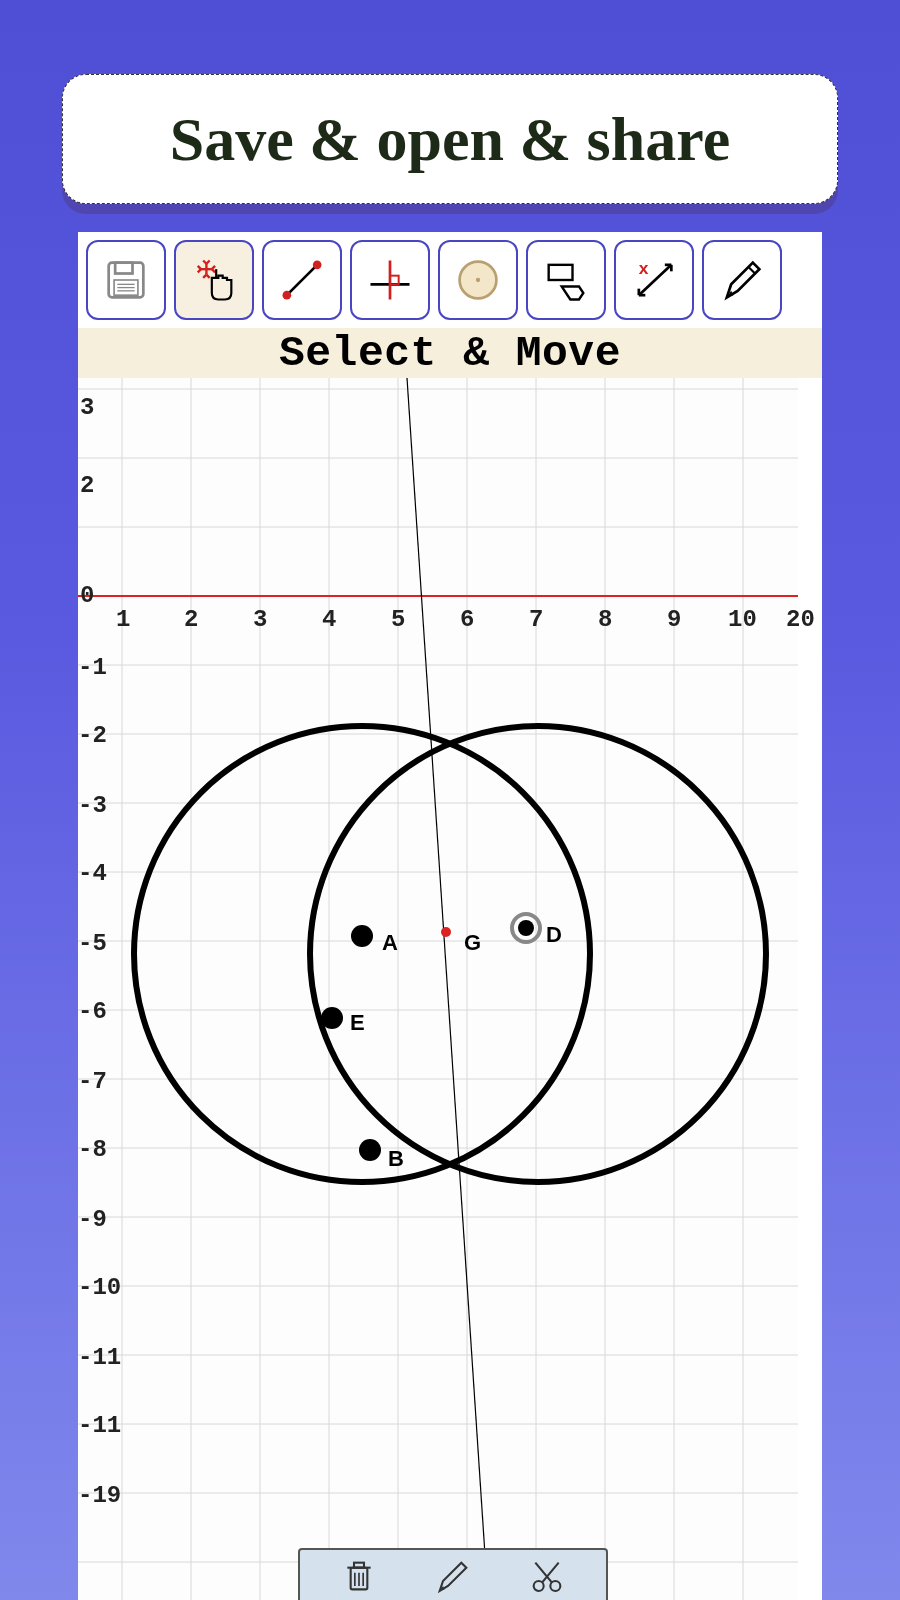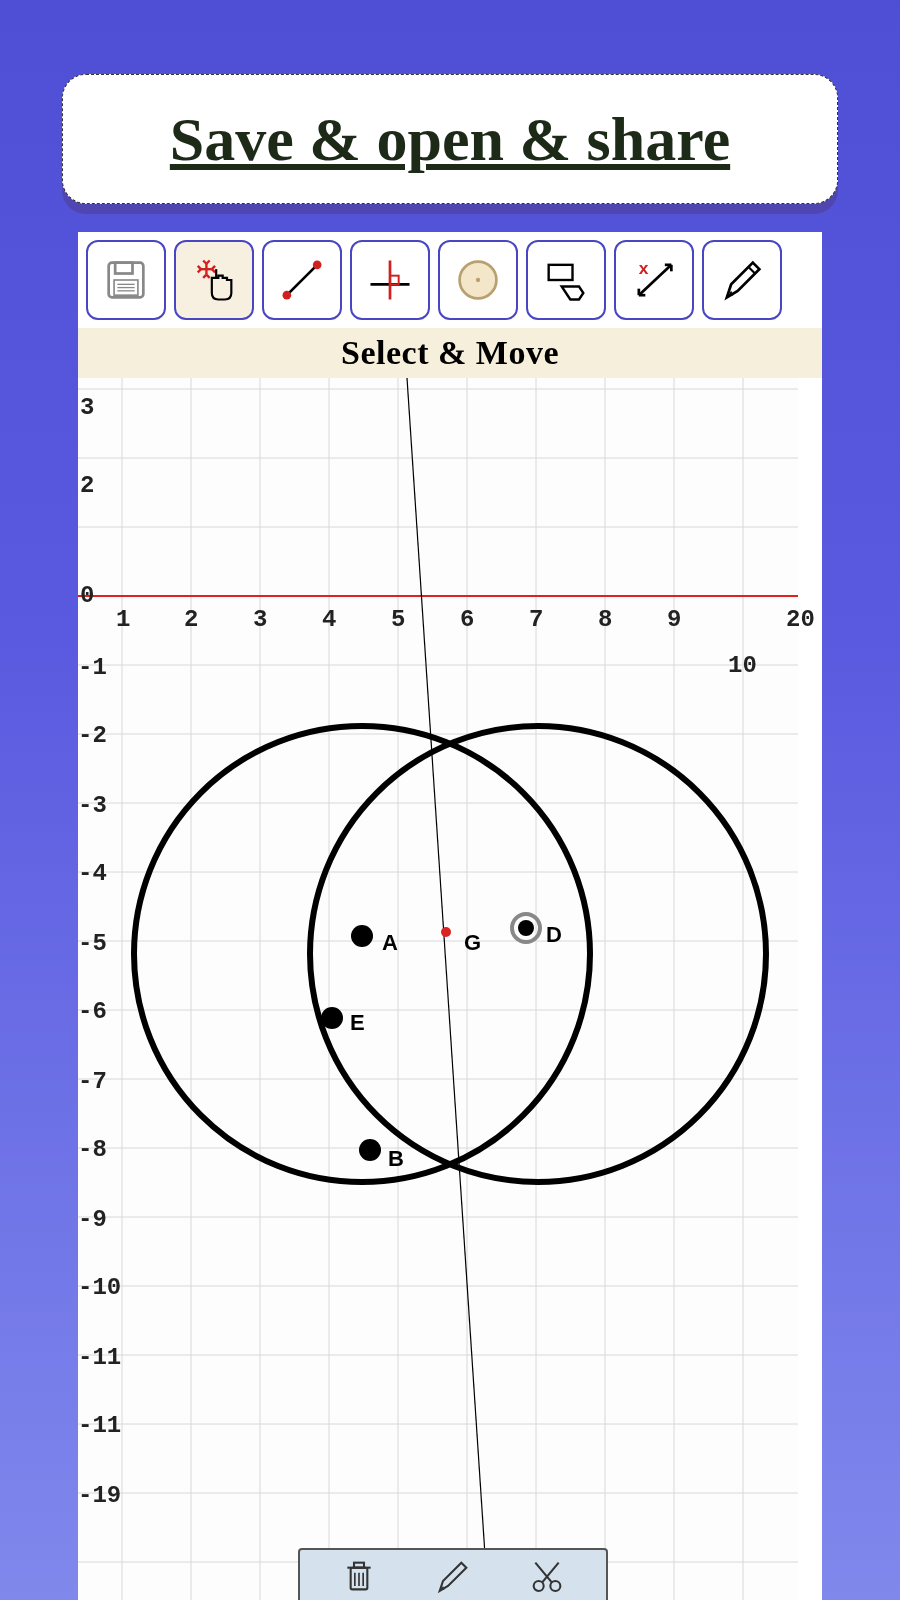--- a/index.html
+++ b/index.html
@@ -19,21 +19,20 @@
     box-shadow: 0 10px 0 0 rgba(78,60,145,0.55);
     display: flex;
     align-items: center;
     justify-content: center;
   }
   .header-card .title {
     font-family: Georgia, serif;
     font-size: 62px;
     font-weight: 700;
     color: #1e2a18;
-    text-decoration: underline;
   }
   .app-panel {
     position: absolute;
     left: 78px; top: 232px;
     width: 744px; height: 1368px;
     background: #fff;
     overflow: hidden;
   }
   
   .toolbar {
@@ -60,23 +59,23 @@
   .tool svg { width: 52px; height: 52px; }
   
   .status-strip {
     position: absolute;
     left: 0; top: 96px;
     width: 100%; height: 50px;
     background: #f6efdc;
     display: flex;
     align-items: center;
     justify-content: center;
-    font-family: Liberation Serif, serif;
+    font-family: Liberation Mono, monospace;
     font-weight: 900;
-    font-size: 34px;
+    font-size: 43px;
     color: #000;
     letter-spacing: 0.5px;
   }
   
   .graph {
     position: absolute;
     left: 0; top: 146px;
     width: 720px; height: 1222px;
     background: #fdfdfd;
   }
@@ -267,21 +266,21 @@
 
     <span class="axis-label" style="left:38px;  top:228px;">1</span>
     <span class="axis-label" style="left:106px; top:228px;">2</span>
     <span class="axis-label" style="left:175px; top:228px;">3</span>
     <span class="axis-label" style="left:244px; top:228px;">4</span>
     <span class="axis-label" style="left:313px; top:228px;">5</span>
     <span class="axis-label" style="left:382px; top:228px;">6</span>
     <span class="axis-label" style="left:451px; top:228px;">7</span>
     <span class="axis-label" style="left:520px; top:228px;">8</span>
     <span class="axis-label" style="left:589px; top:228px;">9</span>
-    <span class="axis-label" style="left:650px; top:228px;margin-top:46px;">10</span>
+    <span class="axis-label" style="left:650px; top:228px;">10</span>
     <span class="axis-label" style="left:708px; top:228px;">20</span>
 
     <span class="pt-label" style="left:304px; top:552px;">A</span>
     <span class="pt-label" style="left:386px; top:552px;">G</span>
     <span class="pt-label" style="left:468px; top:544px;">D</span>
     <span class="pt-label" style="left:272px; top:632px;">E</span>
     <span class="pt-label" style="left:310px; top:768px;">B</span>
   </div>
 
   <div class="bottom-bar">

